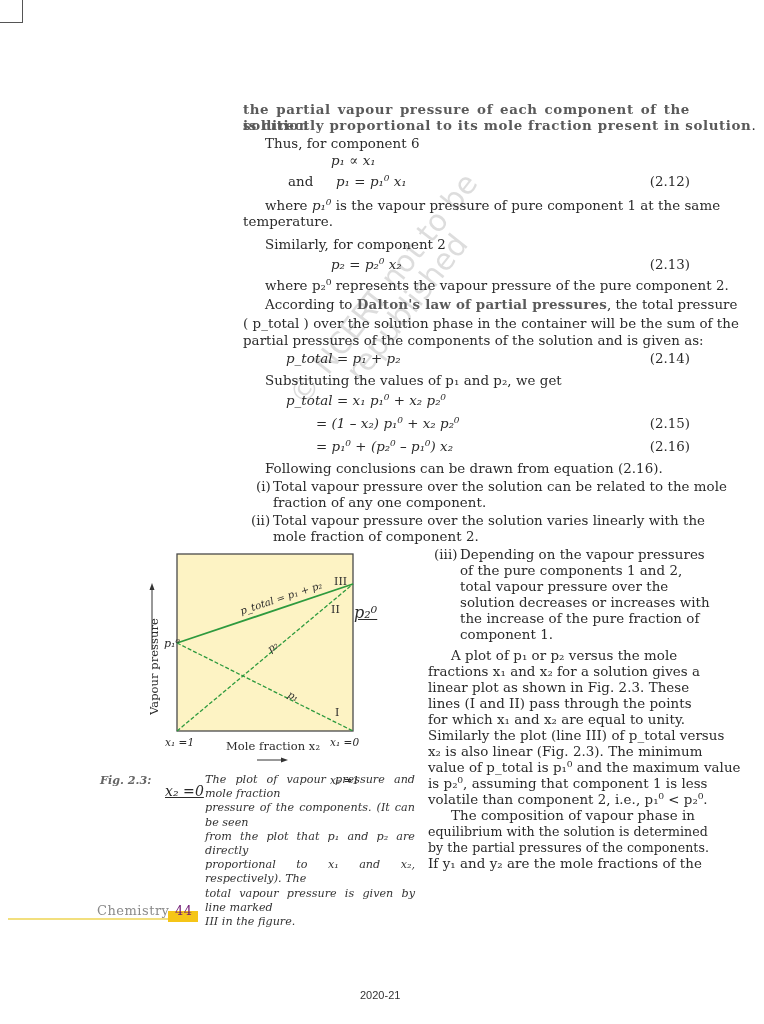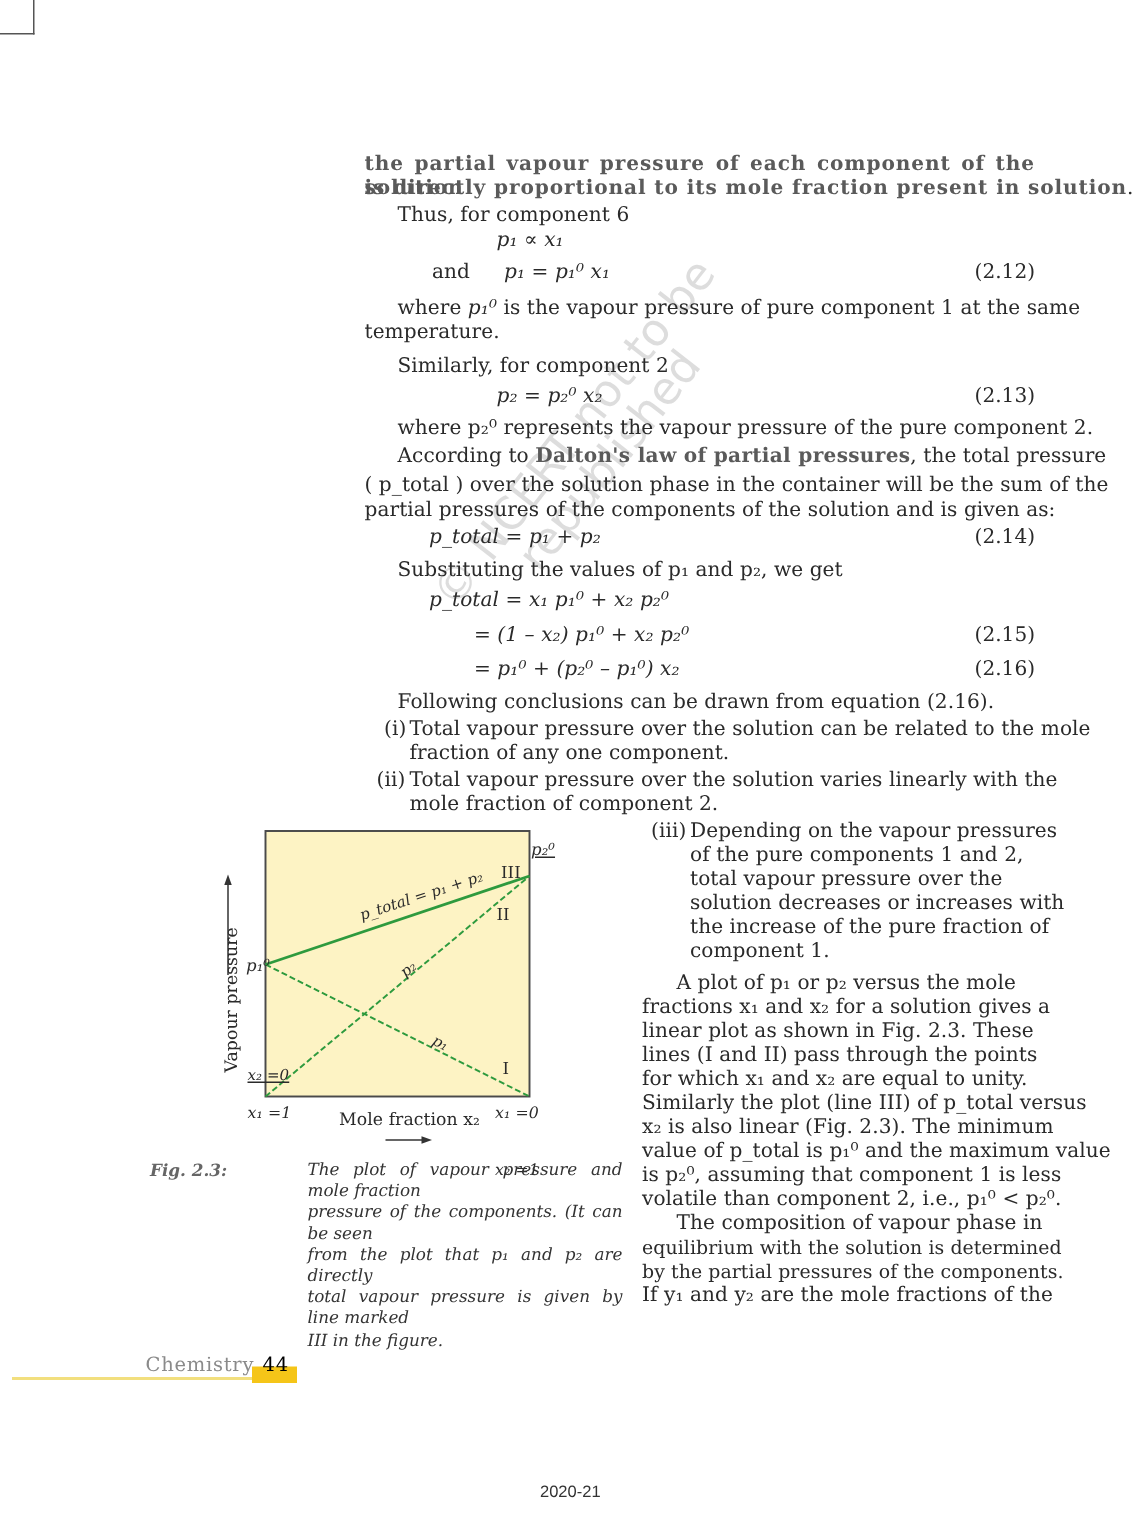--- a/index.html
+++ b/index.html
@@ -20,21 +20,21 @@
     font-family:"DejaVu Sans", sans-serif; color:rgba(150,150,150,0.32); font-size:30px; line-height:30px;
     pointer-events:none;
   }
   .chart-wrap { position:absolute; left:0; top:0; }
   .caption { position:absolute; left:100px; top:773px; width:320px; font-size:11.2px; line-height:14.2px; font-style:italic; color:#333; }
   .caption .lab { font-weight:bold; color:#666; font-style:italic; position:absolute; left:0; top:0; }
   .caption .body { position:absolute; left:105px; top:0; width:210px; text-align:justify; }
   .footer-line { position:absolute; left:8px; top:918px; width:160px; height:2px; background:#f2df7e; }
   .footer-title { position:absolute; left:97px; top:903px; font-size:13px; color:#8a8a8a; letter-spacing:0.5px; }
   .footer-page { position:absolute; left:168px; top:911px; width:30px; height:11px; background:#f5c518; }
-  .footer-page-num { position:absolute; left:175px; top:903px; font-size:13px; color:#000000; letter-spacing:0.5px; }
+  .footer-page-num { position:absolute; left:175px; top:903px; font-size:13px; color:#701a75; letter-spacing:0.5px; }
   .year { position:absolute; left:360px; top:989px; font-family:"Liberation Sans", sans-serif; font-size:11px; color:#333; }
 </style>
 </head>
 <body>
 
 <div class="corner-box"></div>
 
 <div class="watermark">© NCERT not to be republished</div>
 
 <div class="text bold" style="left:243px;top:101px;width:447px;">
@@ -114,42 +114,43 @@
   <line x1="177" y1="731" x2="353" y2="584" stroke="#2e9a3e" stroke-width="1.3" stroke-dasharray="4,2"></line>
 
   <line x1="152" y1="650" x2="152" y2="588" stroke="#333" stroke-width="1"></line>
   <polygon points="152,583 149.5,590 154.5,590" fill="#333"></polygon>
 
   <line x1="257" y1="760" x2="283" y2="760" stroke="#333" stroke-width="1"></line>
   <polygon points="288,760 281,757.5 281,762.5" fill="#333"></polygon>
 </svg>
 
 <div class="text i" style="left:164px;top:636px;font-size:11px;">p₁⁰</div>
-<div class="text i" style="left:354px;top:559px;font-size:11px;text-decoration:underline;">p₂⁰</div>
+<div class="text i" style="left:354px;top:605px;font-size:16px;text-decoration:underline;">p₂⁰</div>
 <div class="text" style="left:334px;top:574px;font-size:11px;">III</div>
 <div class="text" style="left:331px;top:602px;font-size:11px;">II</div>
 <div class="text" style="left:335px;top:705px;font-size:11px;">I</div>
 <div class="text i" style="left:238px;top:604px;font-size:10px;transform:rotate(-18deg);transform-origin:left top;">p_total = p₁ + p₂</div>
 <div class="text i" style="left:264px;top:644px;font-size:10px;transform:rotate(-38deg);transform-origin:left top;">p₂</div>
 <div class="text i" style="left:292px;top:687px;font-size:10px;transform:rotate(27deg);transform-origin:left top;">p₁</div>
 
 <div class="text" style="left:146px;top:715px;font-size:11.5px;transform:rotate(-90deg);transform-origin:left top;">Vapour pressure</div>
 
 <div class="text i" style="left:165px;top:736px;font-size:10.5px;line-height:12px;">x₁ =1</div>
-<div class="text i" style="left:165px;top:712px;font-size:10px;line-height:12px;text-decoration:underline;">x₂ =0</div>
+<div class="text i" style="left:165px;top:785px;font-size:14px;line-height:12px;text-decoration:underline;">x₂ =0</div>
 <div class="text i" style="left:330px;top:736px;font-size:10.5px;line-height:12px;">x₁ =0</div>
 <div class="text i" style="left:330px;top:774px;font-size:10.5px;line-height:12px;">x₂ =1</div>
 <div class="text" style="left:226px;top:738px;font-size:11.5px;">Mole fraction x₂</div>
 
 <div class="caption">
   <div class="lab">Fig. 2.3:</div>
   <div class="body">
     <div>The plot of vapour pressure and mole fraction</div>
     <div>pressure of the components. (It can be seen</div>
     <div>from the plot that p₁ and p₂ are directly</div>
+    <div>proportional to x₁ and x₂, respectively). The</div>
     <div>total vapour pressure is given by line marked</div>
     <div>III in the figure.</div>
   </div>
 </div>
 
 <div class="footer-line"></div>
 <div class="footer-title">Chemistry</div>
 <div class="footer-page"></div>
 <div class="footer-page-num">44</div>
 <div class="year">2020-21</div>

